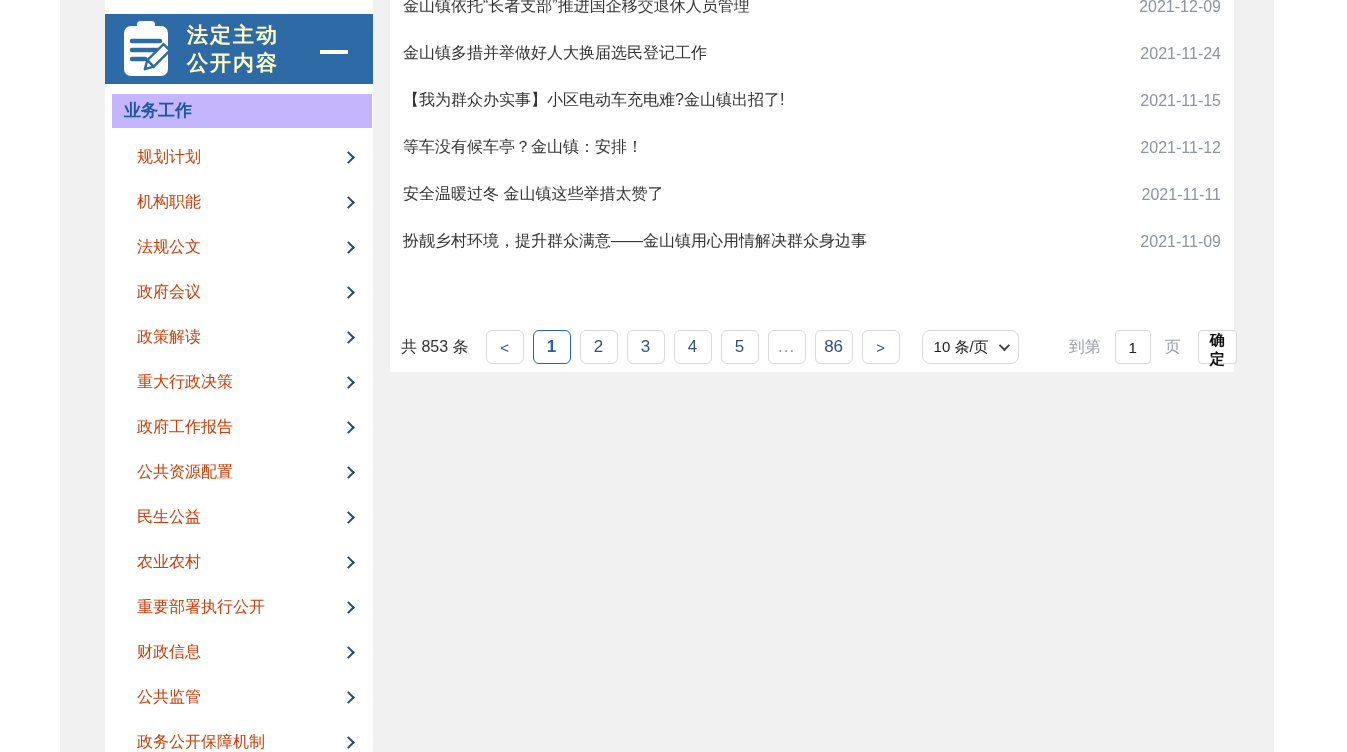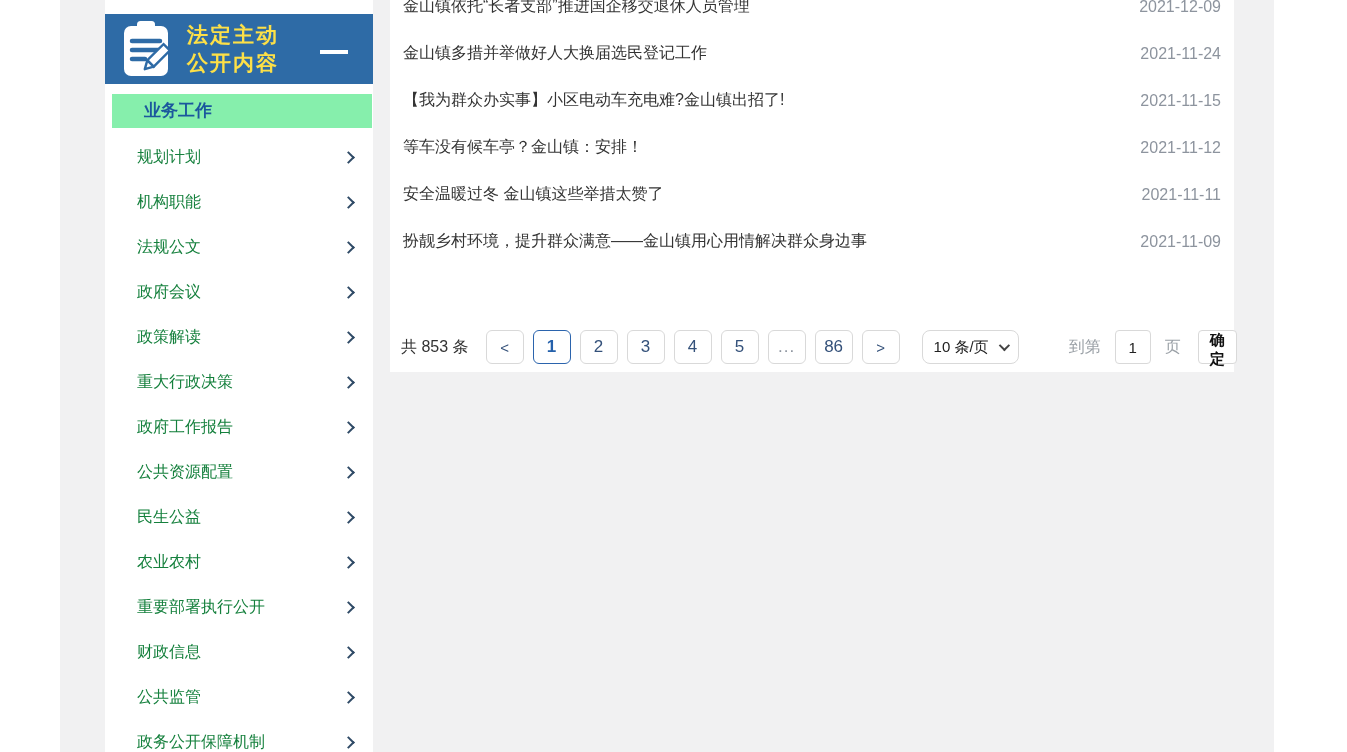--- a/index.html
+++ b/index.html
@@ -23,46 +23,46 @@
     background: #ffffff;
   }
   .sidebar-header {
     position: absolute; left: 0; top: 14px;
     width: 268px; height: 70px;
     background: #2e6ba6;
     display: flex; align-items: center;
   }
   .clipboard-icon { margin-left: 17px; flex-shrink: 0; }
   .sidebar-title {
-    color: #fde047; font-size: 21px; font-weight: bold;
+    color: #fef9c3; font-size: 21px; font-weight: bold;
     line-height: 28px; margin-left: 17px; letter-spacing: 2px;
     white-space: nowrap;
   }
   .collapse-btn {
     position: absolute; right: 25px; top: 31px;
     width: 28px; height: 14px;
     background: transparent; border: none; cursor: pointer; padding: 0;
   }
   .collapse-btn .minus-bar {
     display: block; width: 28px; height: 4px; background: #ffffff;
   }
   .menu-active {
     position: absolute; left: 7px; top: 94px;
     width: 260px; height: 34px;
-    background: #86efac;
+    background: #c4b5fd;
     color: #1b579d; font-size: 17px; font-weight: bold;
-    line-height: 34px; padding-left: 32px;
+    line-height: 34px; padding-left: 12px;
     cursor: pointer;
   }
   .menu { position: absolute; left: 0; top: 135px; width: 268px; }
   .menu-row {
     height: 45px;
     display: flex; align-items: center; justify-content: space-between;
     padding: 0 18px 0 32px;
-    font-size: 16px; color: #15803d;
+    font-size: 16px; color: #c2410c;
     cursor: pointer;
   }
   .chev-right {
     width: 9px; height: 9px;
     border-top: 2px solid #2f4a66; border-right: 2px solid #2f4a66;
     transform: rotate(45deg);
     margin-right: 2px;
   }
   
   .main {

